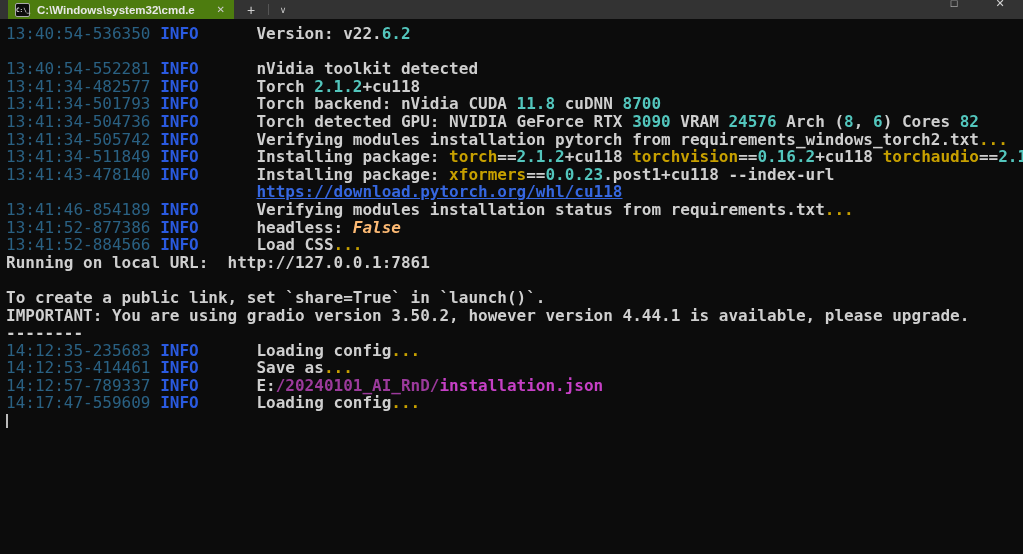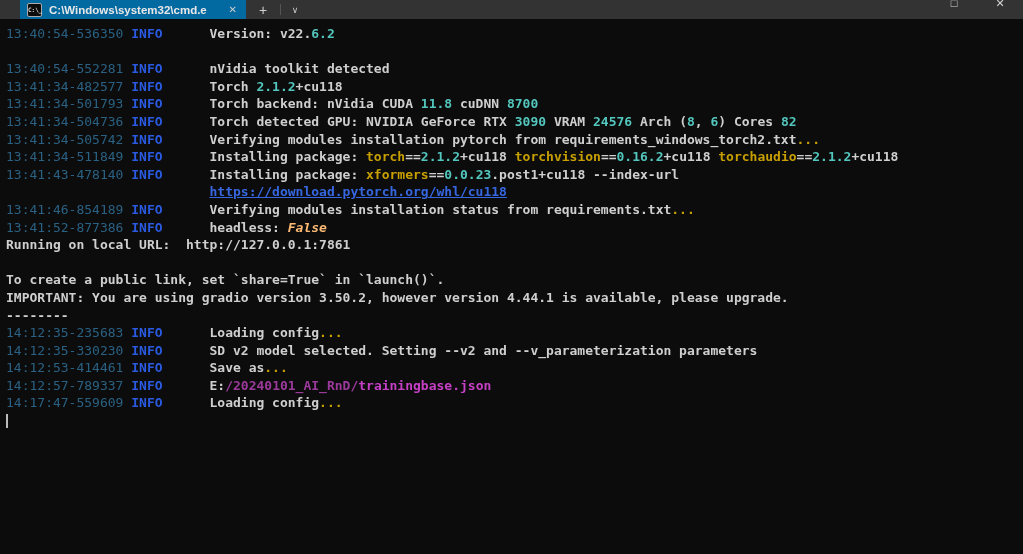--- a/index.html
+++ b/index.html
@@ -7,41 +7,41 @@
     width:1023px;height:554px;background:#0c0c0c;position:relative;overflow:hidden;
     font-family:"DejaVu Sans Mono",monospace;
   }
   
   .titlebar{
     height:19px;background:#333333;display:flex;align-items:stretch;
     position:relative;overflow:hidden;
     font-family:"Liberation Sans",sans-serif;
   }
   .tab{
-    margin-left:20px;width:212px;background:#0369a1;display:flex;align-items:center;
+    margin-left:8px;width:212px;background:#4d7c0f;display:flex;align-items:center;
     padding:0 7px;gap:7px;color:#e8e8e8;font-size:11.5px;font-weight:bold;cursor:default;
   }
   .cmd-icon{
     width:13px;height:12px;border:1px solid #aaaaaa;background:#0c0c0c;border-radius:2px;
     color:#dddddd;font-size:6px;line-height:11px;text-align:center;flex:0 0 auto;
     font-family:"DejaVu Sans Mono",monospace;font-weight:bold;
   }
   .tab-title{white-space:nowrap;overflow:hidden;flex:1 1 auto;}
   .tab-close{color:#cccccc;font-size:10px;font-weight:normal;padding:0 2px;flex:0 0 auto;}
   .newtab{width:34px;display:flex;align-items:center;justify-content:center;
     color:#d0d0d0;font-size:14px;font-weight:normal;}
   .tb-divider{width:1px;height:11px;background:#555555;align-self:center;}
   .dropdown{width:28px;display:flex;align-items:center;justify-content:center;
     color:#c8c8c8;font-size:9px;}
   .win-controls{position:absolute;right:0;top:0;height:19px;display:flex;}
   .win-btn{width:46px;display:flex;align-items:flex-start;justify-content:center;
     color:#d4d4d4;font-size:11px;}
   .win-btn span{margin-top:-3px;display:block;}
   
-  .terminal{padding:6px 0 0 6px;font-size:13px;line-height:17.6px;}
+  .terminal{padding:6px 0 0 6px;font-size:16px;line-height:17.6px;}
   .line{white-space:pre;min-height:17.6px;font-weight:bold;}
   .s-fg{color:#cfcfcf;}
   .s-ts{color:#2a6183;font-weight:normal;}
   .s-info{color:#2a5ae0;}
   .s-num{color:#53c6bd;}
   .s-pkg{color:#c7a000;}
   .s-y{color:#c7a000;}
   .s-url{color:#3667e0;text-decoration:underline;cursor:pointer;}
   .s-false{color:#fdba74;font-style:italic;}
   .s-dir{color:#9c3a9c;margin-top:22px;}
@@ -79,27 +79,27 @@
         <div class="line"><span class="s-ts">13:40:54-552281 </span><span class="s-info">INFO</span><span class="s-fg">      nVidia toolkit detected</span></div>
         <div class="line"><span class="s-ts">13:41:34-482577 </span><span class="s-info">INFO</span><span class="s-fg">      Torch </span><span class="s-num">2.1.2</span><span class="s-fg">+cu118</span></div>
         <div class="line"><span class="s-ts">13:41:34-501793 </span><span class="s-info">INFO</span><span class="s-fg">      Torch backend: nVidia CUDA </span><span class="s-num">11.8</span><span class="s-fg"> cuDNN </span><span class="s-num">8700</span></div>
         <div class="line"><span class="s-ts">13:41:34-504736 </span><span class="s-info">INFO</span><span class="s-fg">      Torch detected GPU: NVIDIA GeForce RTX </span><span class="s-num">3090</span><span class="s-fg"> VRAM </span><span class="s-num">24576</span><span class="s-fg"> Arch (</span><span class="s-num">8</span><span class="s-fg">, </span><span class="s-num">6</span><span class="s-fg">) Cores </span><span class="s-num">82</span></div>
         <div class="line"><span class="s-ts">13:41:34-505742 </span><span class="s-info">INFO</span><span class="s-fg">      Verifying modules installation pytorch from requirements_windows_torch2.txt</span><span class="s-y">...</span></div>
         <div class="line"><span class="s-ts">13:41:34-511849 </span><span class="s-info">INFO</span><span class="s-fg">      Installing package: </span><span class="s-pkg">torch</span><span class="s-fg">==</span><span class="s-num">2.1.2</span><span class="s-fg">+cu118 </span><span class="s-pkg">torchvision</span><span class="s-fg">==</span><span class="s-num">0.16.2</span><span class="s-fg">+cu118 </span><span class="s-pkg">torchaudio</span><span class="s-fg">==</span><span class="s-num">2.1.2</span><span class="s-fg">+cu118</span></div>
         <div class="line"><span class="s-ts">13:41:43-478140 </span><span class="s-info">INFO</span><span class="s-fg">      Installing package: </span><span class="s-pkg">xformers</span><span class="s-fg">==</span><span class="s-num">0.0.23</span><span class="s-fg">.post1+cu118 --index-url</span></div>
         <div class="line"><span class="s-fg">                          </span><span class="s-url">https://download.pytorch.org/whl/cu118</span></div>
         <div class="line"><span class="s-ts">13:41:46-854189 </span><span class="s-info">INFO</span><span class="s-fg">      Verifying modules installation status from requirements.txt</span><span class="s-y">...</span></div>
         <div class="line"><span class="s-ts">13:41:52-877386 </span><span class="s-info">INFO</span><span class="s-fg">      headless: </span><span class="s-false">False</span></div>
+        <div class="line"><span class="s-ts">13:41:52-884566 </span><span class="s-info">INFO</span><span class="s-fg">      Load CSS</span><span class="s-y">...</span></div>
         <div class="line"><span class="s-fg">Running on local URL:  http://127.0.0.1:7861</span></div>
         <div class="line"></div>
         <div class="line"><span class="s-fg">To create a public link, set `share=True` in `launch()`.</span></div>
         <div class="line"><span class="s-fg">IMPORTANT: You are using gradio version 3.50.2, however version 4.44.1 is available, please upgrade.</span></div>
         <div class="line"><span class="s-fg">--------</span></div>
         <div class="line"><span class="s-ts">14:12:35-235683 </span><span class="s-info">INFO</span><span class="s-fg">      Loading config</span><span class="s-y">...</span></div>
-        <div class="line"><span class="s-ts">14:12:35-330230 </span><span class="s-info">INFO</span><span class="s-fg">      SD v2 model selected. Setting --v2 and --v_parameterization parameters</span></div>
         <div class="line"><span class="s-ts">14:12:53-414461 </span><span class="s-info">INFO</span><span class="s-fg">      Save as</span><span class="s-y">...</span></div>
-        <div class="line"><span class="s-ts">14:12:57-789337 </span><span class="s-info">INFO</span><span class="s-fg">      E:</span><span class="s-dir">/20240101_AI_RnD/</span><span class="s-file">trainingbase.json</span></div>
+        <div class="line"><span class="s-ts">14:12:57-789337 </span><span class="s-info">INFO</span><span class="s-fg">      E:</span><span class="s-dir">/20240101_AI_RnD/</span><span class="s-file">installation.json</span></div>
         <div class="line"><span class="s-ts">14:17:47-559609 </span><span class="s-info">INFO</span><span class="s-fg">      Loading config</span><span class="s-y">...</span></div>
       </div>
     <div class="cursor"></div>
   </div>
 
 </div>
 
 </body></html>

